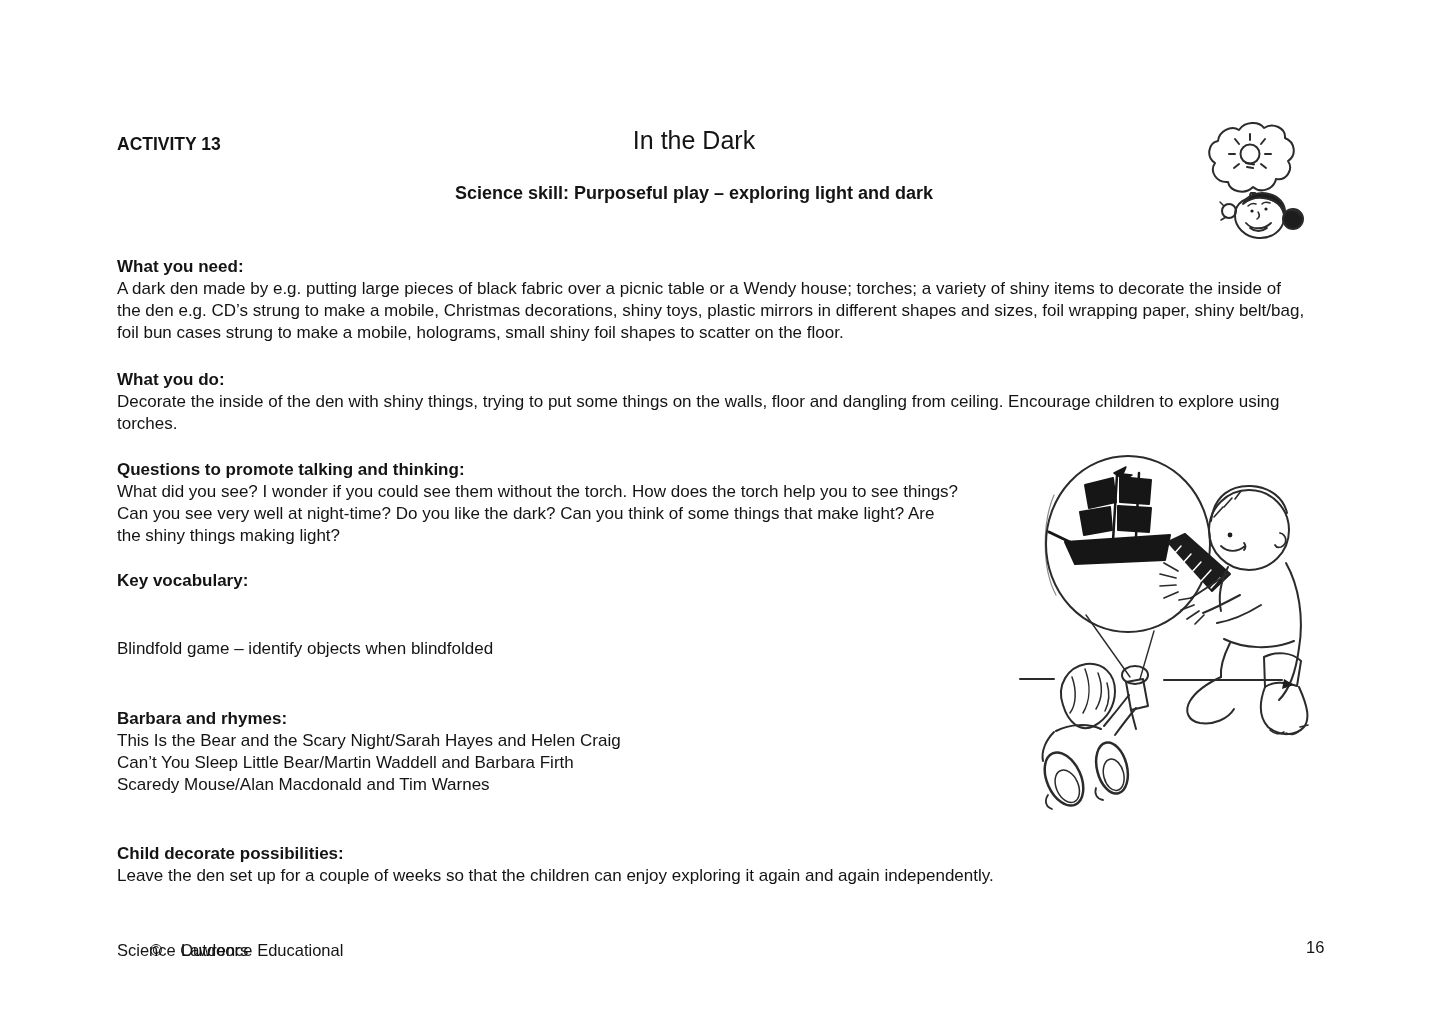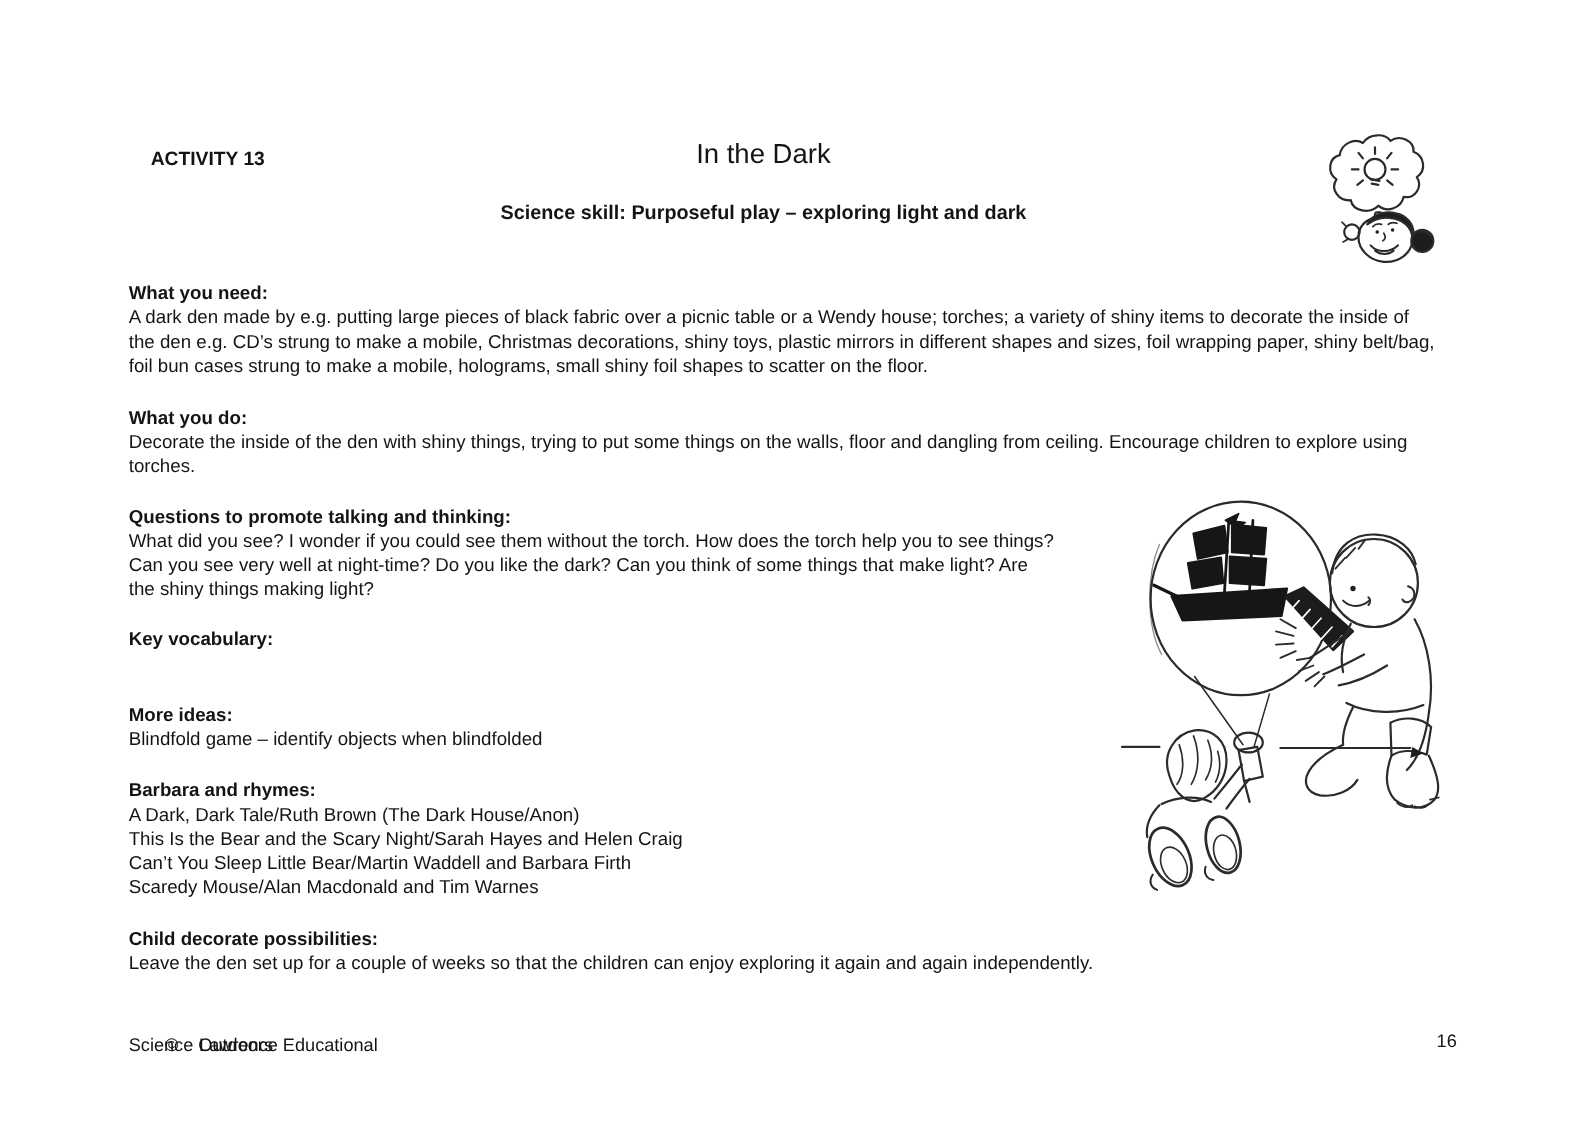--- a/index.html
+++ b/index.html
@@ -23,21 +23,21 @@
   .sec{left:117px;}
   .footer-item{font-size:16.5px;}
   .stories-line{display:block;}
   svg{display:block;}
 </style>
 </head>
 <body>
 
 <div class="page">
 
-  <div class="abs activity" style="left:117px;top:134px;margin-left:20px;">ACTIVITY 13</div>
+  <div class="abs activity" style="left:117px;top:134px;">ACTIVITY 13</div>
 
   <div class="abs title-wrap">
     <p class="title">In the Dark</p>
   </div>
 
   <div class="abs subtitle-wrap">
     <p class="subtitle">Science skill: Purposeful play – exploring light and dark</p>
   </div>
 
   <div class="abs sec" style="top:255px;width:1192px;">
@@ -53,28 +53,26 @@
   <div class="abs sec" style="top:458px;width:845px;">
     <p class="h">Questions to promote talking and thinking:</p>
     <p class="b">What did you see? I wonder if you could see them without the torch. How does the torch help you to see things? Can you see very well at night-time? Do you like the dark? Can you think of some things that make light? Are the shiny things making light?</p>
   </div>
 
   <div class="abs sec" style="top:569px;width:845px;">
     <p class="h">Key vocabulary:</p>
   </div>
 
   <div class="abs sec" style="top:638px;width:845px;">
-    <p class="h">More ideas:</p>
     <p class="b">Blindfold game – identify objects when blindfolded</p>
   </div>
 
   <div class="abs sec" style="top:707px;width:845px;">
     <p class="h">Barbara and rhymes:</p>
     <p class="b">
-      <span class="stories-line">A Dark, Dark Tale/Ruth Brown (The Dark House/Anon)</span>
       <span class="stories-line">This Is the Bear and the Scary Night/Sarah Hayes and Helen Craig</span>
       <span class="stories-line">Can’t You Sleep Little Bear/Martin Waddell and Barbara Firth</span>
       <span class="stories-line">Scaredy Mouse/Alan Macdonald and Tim Warnes</span>
     </p>
   </div>
 
   <div class="abs sec" style="top:842px;width:1192px;">
     <p class="h">Child decorate possibilities:</p>
     <p class="b">Leave the den set up for a couple of weeks so that the children can enjoy exploring it again and again independently.</p>
   </div>

